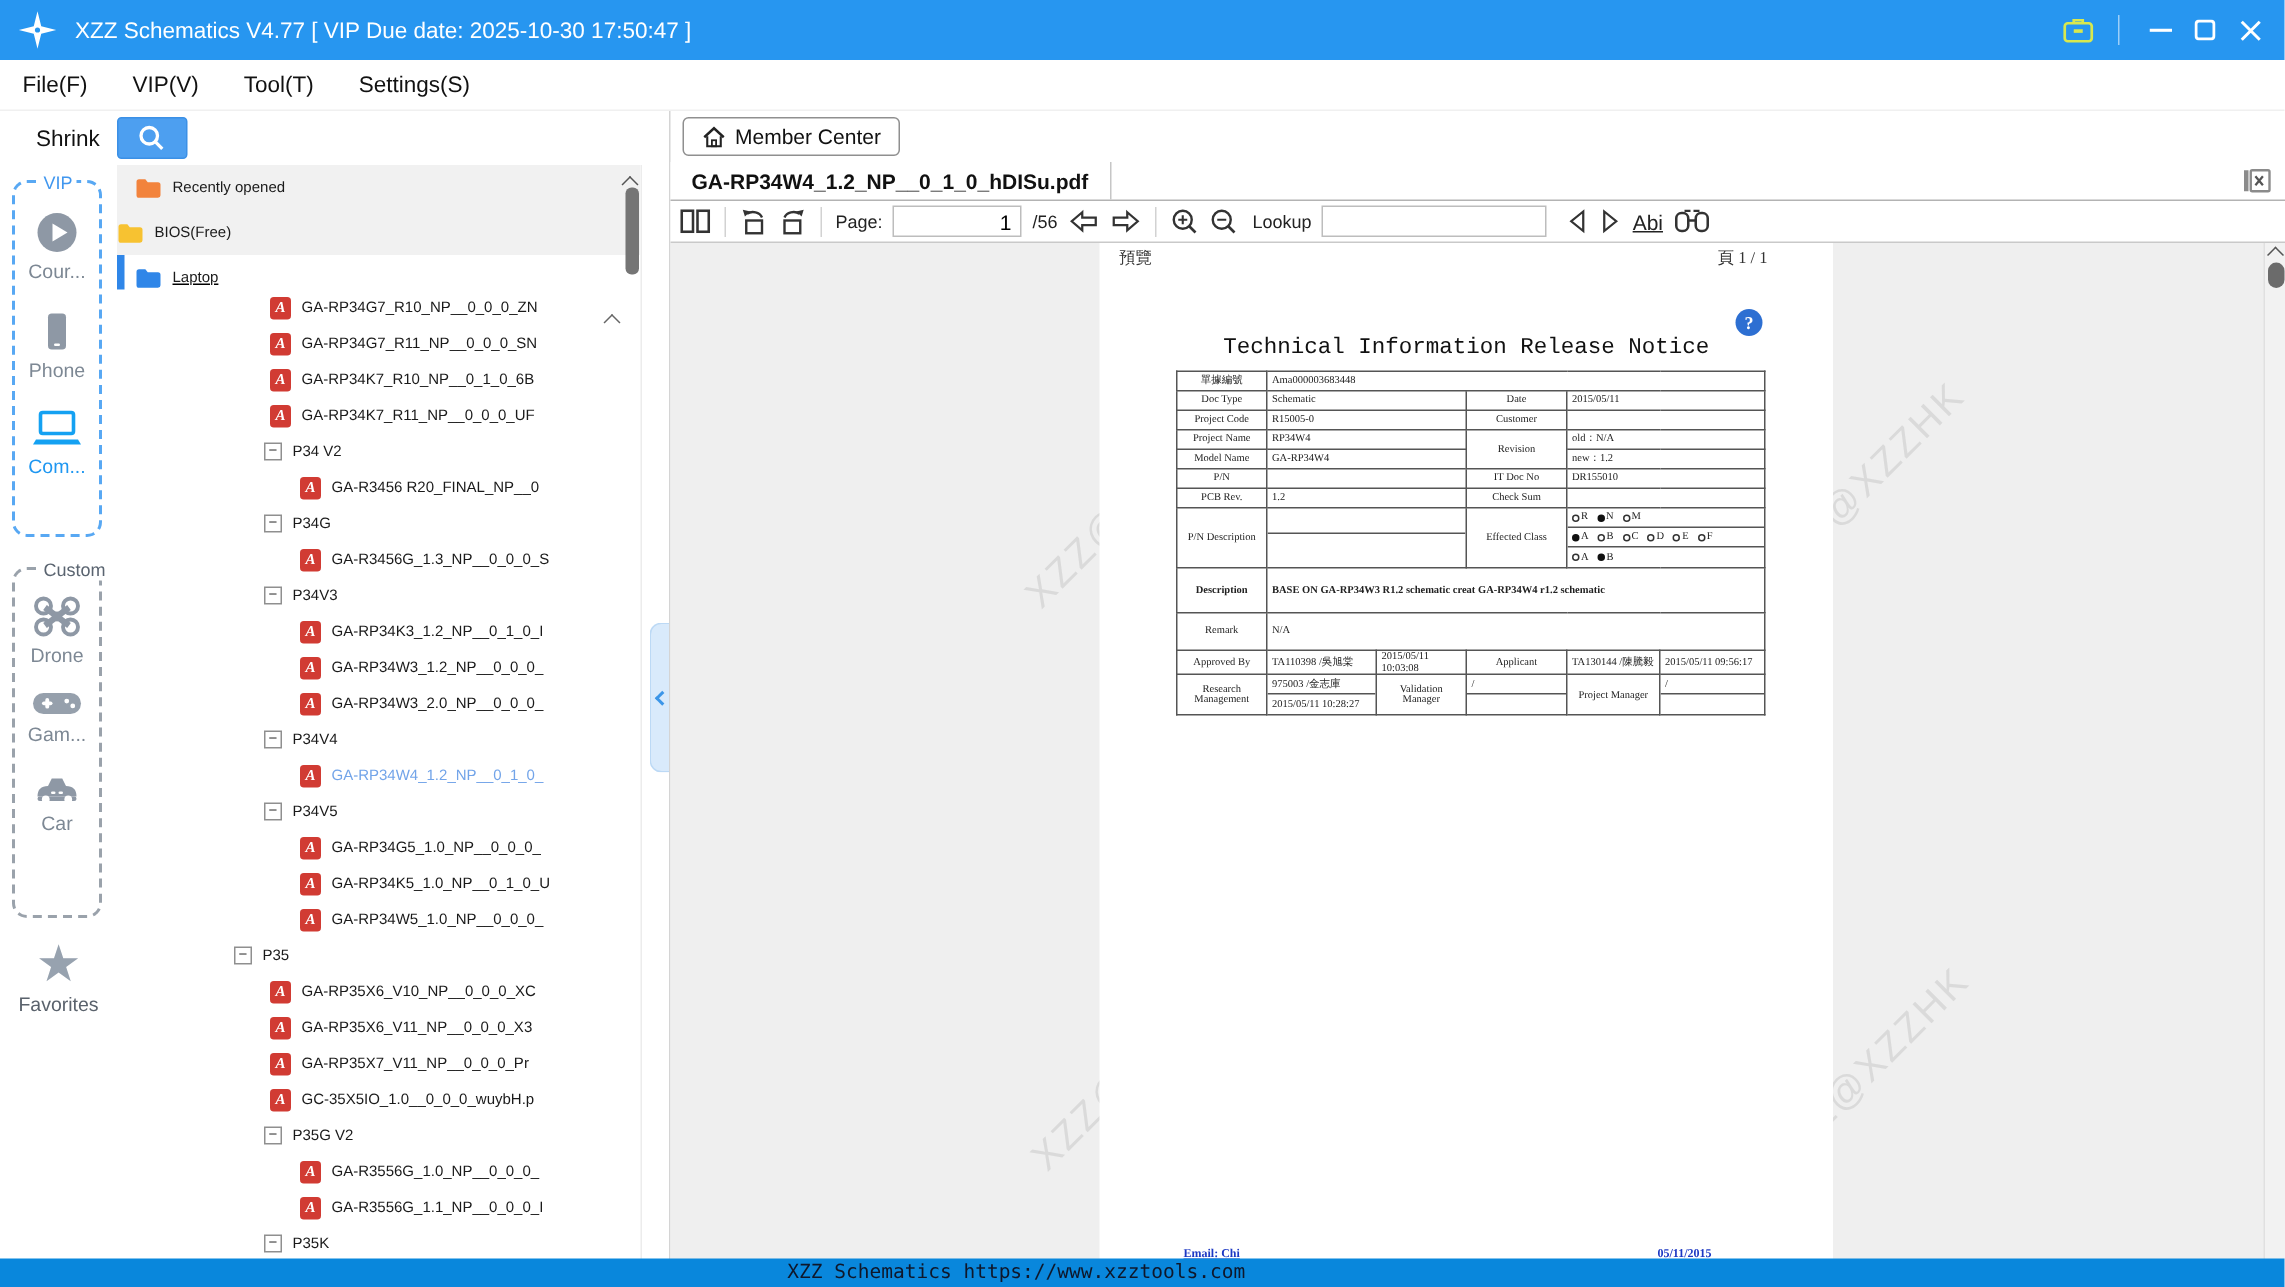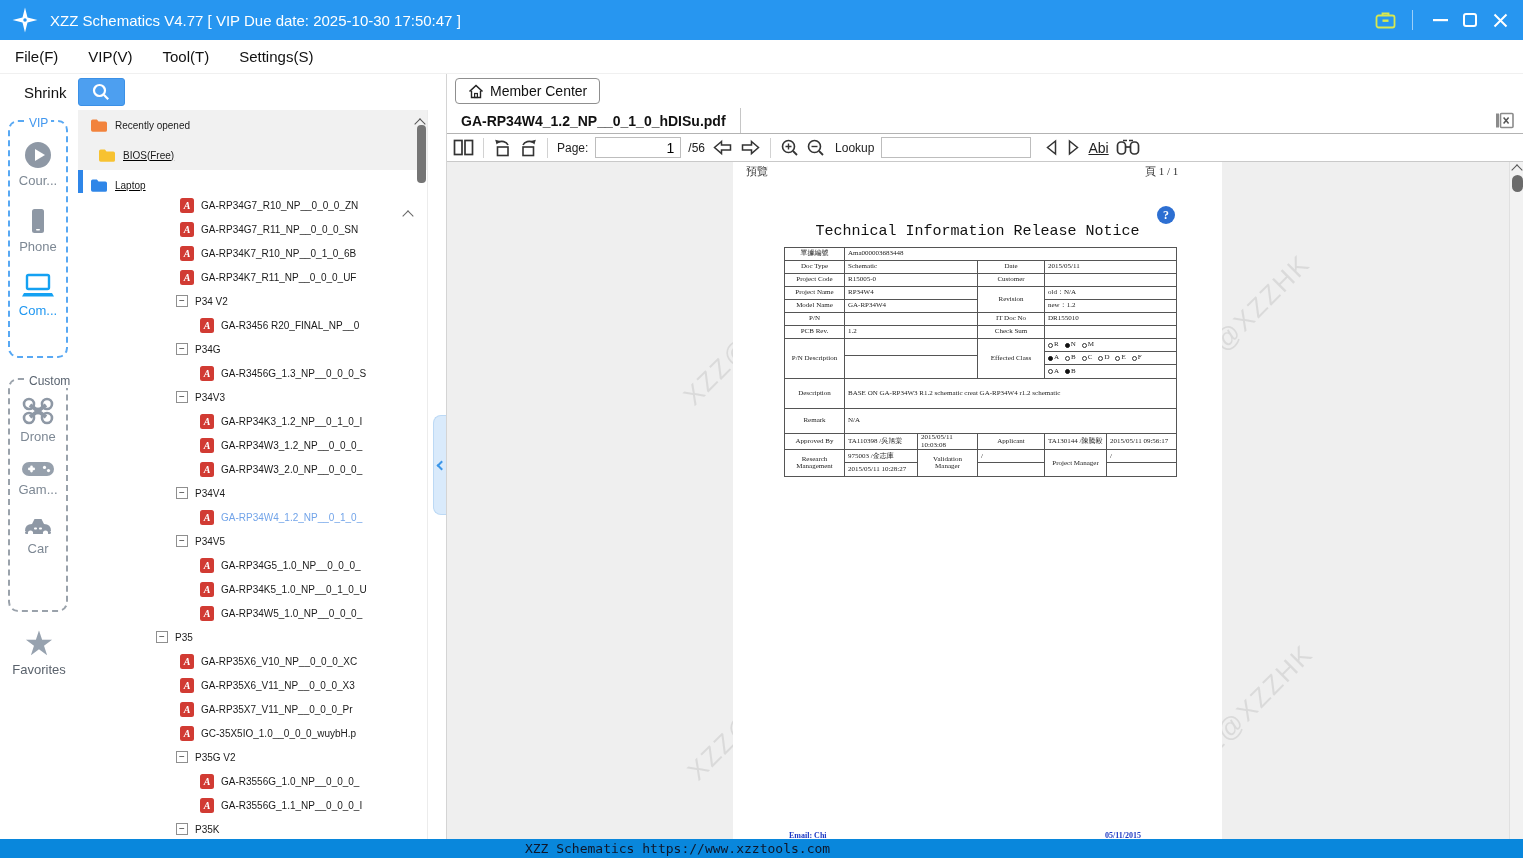--- a/index.html
+++ b/index.html
@@ -93,21 +93,21 @@
   .wm { position:absolute; font-size:26px; letter-spacing:2px; color:rgba(110,110,110,0.16); transform:rotate(-45deg); white-space:nowrap; font-family:"Liberation Sans",sans-serif; }
   .pfoot { position:absolute; top:669px; font-size:8px; color:#1d39c4; font-weight:bold; text-decoration:underline; font-family:"Liberation Serif",serif; }
 
   
   .tirn { position:absolute; left:51px; top:85px; width:392px; border-collapse:collapse; table-layout:fixed; font-family:"Liberation Serif",serif; font-size:7px; color:#222; }
   .tirn td { border:1px solid #555; padding:0 2px; vertical-align:middle; line-height:1.1; overflow:hidden; }
   .tirn { border:1px solid #222; }
   .tirn td.lbl { text-align:center; }
   .tirn td.val { text-align:left; padding-left:3px; }
   .tirn tr.h13 { height:13px; } .tirn tr.h14 { height:14px; }
-  .tirn tr.h30 { height:30px; } .tirn tr.h25 { height:25px; }
+  .tirn tr.h30 { height:30px;font-weight:bold; } .tirn tr.h25 { height:25px; }
   .tirn tr.h39 { height:39px; } .tirn tr.h26 { height:26px; }
   .tirn td.p0 { padding:0; }
   .stack2 > div:first-child { height:16px; border-bottom:1px solid #555; }
   .stack2 > div:last-child { height:22px; }
   .rstack > .rrow { height:13px; display:flex; align-items:center; gap:6px; padding-left:3px; }
   .rstack > .rrow:not(:last-child) { border-bottom:1px solid #555; }
   .ropt { display:flex; align-items:center; gap:1px; }
   .rdot { width:5px; height:5px; border:1px solid #333; border-radius:50%; background:#fff; display:inline-block; }
   .rdot.on { background:#111; border-color:#111; }
   .split > div { height:13px; line-height:13px; padding-left:3px; }
@@ -244,21 +244,21 @@
 <div class="tree-panel">
   <div id="tree-list">
       <div class="trow folder" style="padding-left: 12px;">
         <span class="ticon">
           <svg width="18" height="15" viewBox="0 0 18 15">
             <path d="M1 3.2 Q1 1.5 2.7 1.5 h4.2 l1.6 2 h6.8 Q17 3.5 17 5.2 v7 Q17 13.8 15.3 13.8 H2.7 Q1 13.8 1 12.1 Z" fill="#f2833c"></path>
           </svg>
         </span>
         <span class="tlab">Recently opened</span>
       </div>
-      <div class="trow folder" style="padding-left: 20px; text-decoration: underline;">
+      <div class="trow folder" style="padding-left: 0;">
         <span class="ticon">
           <svg width="18" height="15" viewBox="0 0 18 15">
             <path d="M1 3.2 Q1 1.5 2.7 1.5 h4.2 l1.6 2 h6.8 Q17 3.5 17 5.2 v7 Q17 13.8 15.3 13.8 H2.7 Q1 13.8 1 12.1 Z" fill="#f7c231"></path>
           </svg>
         </span>
         <span class="tlab">BIOS(Free)</span>
       </div>
       <div class="trow folder sel" style="padding-left: 12px;">
         <span class="ticon">
           <svg width="18" height="15" viewBox="0 0 18 15">

